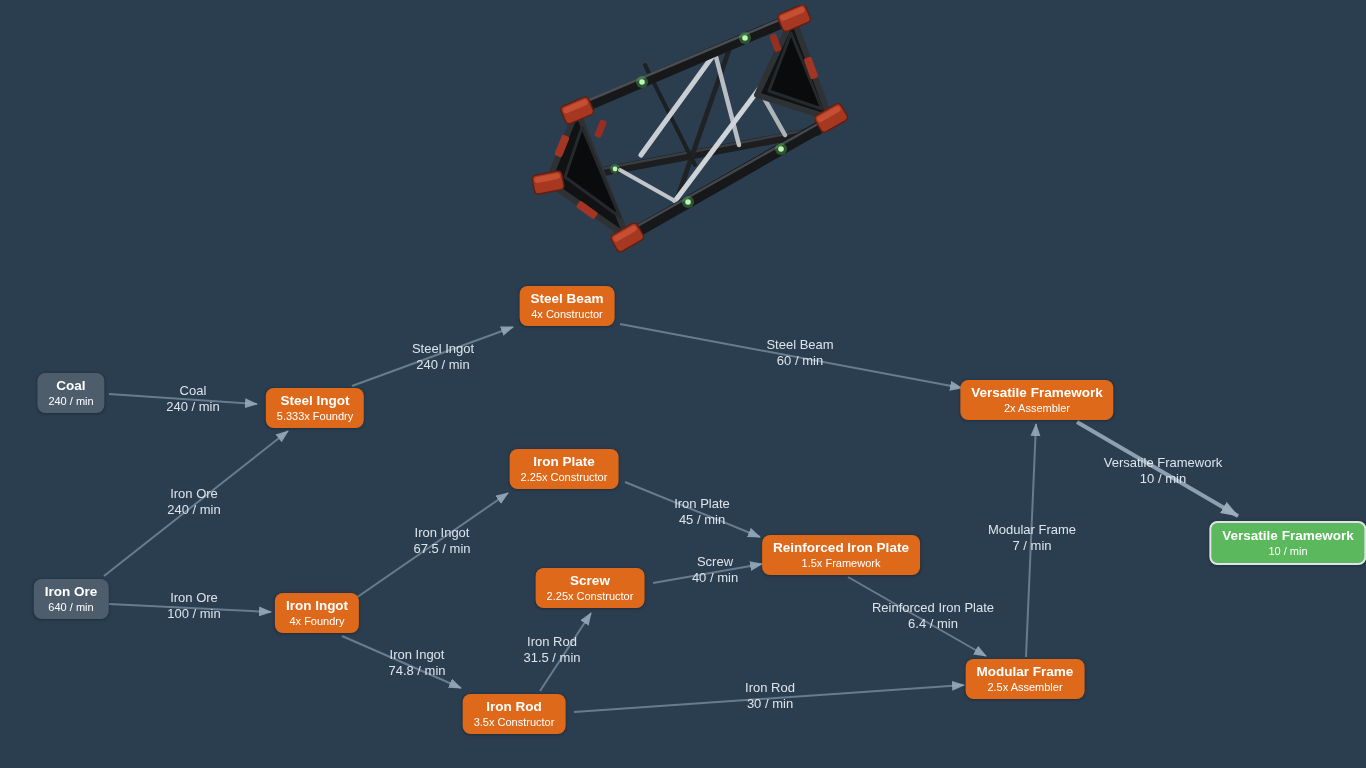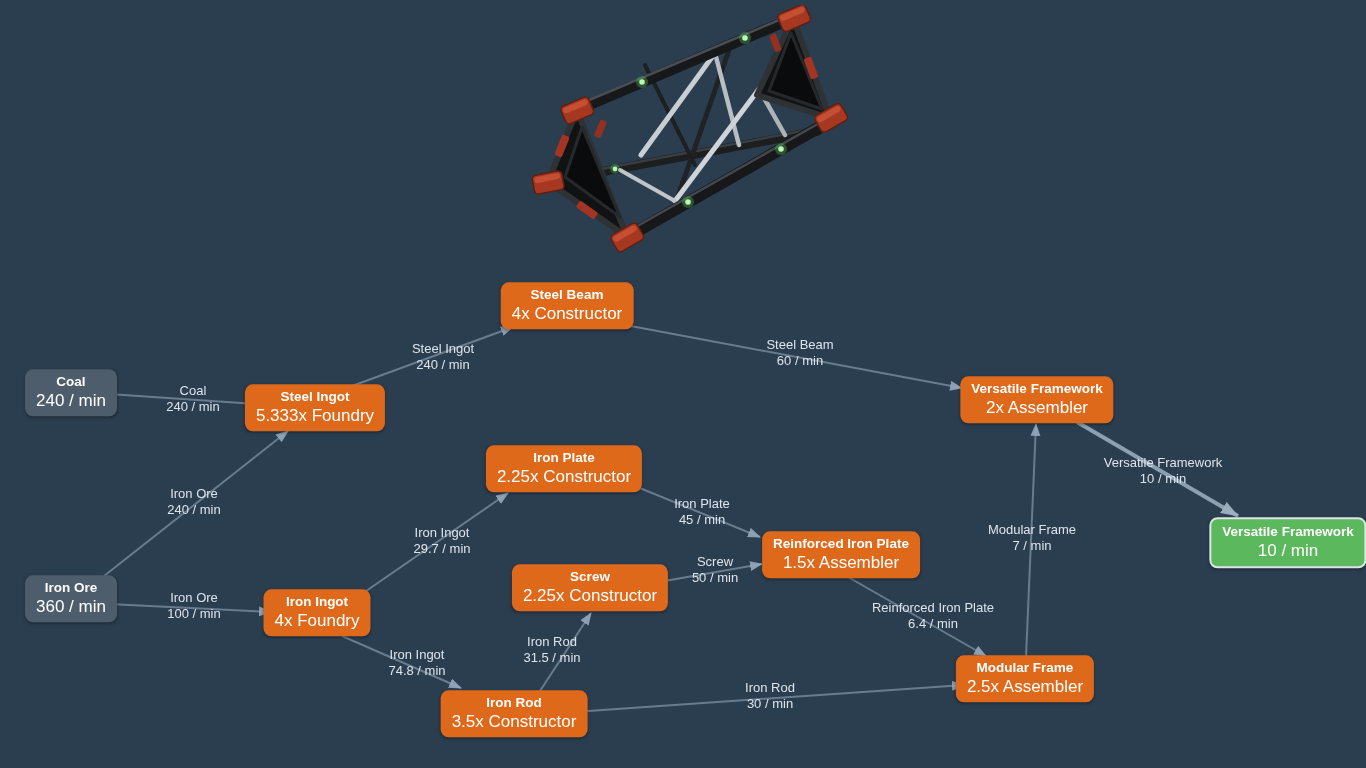--- a/index.html
+++ b/index.html
@@ -11,21 +11,21 @@
   #graph{position:absolute;inset:0;width:1366px;height:768px}
   #edges{position:absolute;left:0;top:0;width:1366px;height:768px}
   .edge{stroke:var(--edge,#a6b9c9);stroke-opacity:.5;stroke-width:2}
   .edge.thick{stroke-width:4;stroke-opacity:.8}
   .node{
     position:absolute;transform:translate(-50%,-50%);
     border-radius:8px;padding:5px 11px;text-align:center;color:#fff;
     white-space:nowrap;box-shadow:0 1px 3px rgba(0,0,0,.3);z-index:3;
   }
   .node .title{font-size:13.5px;font-weight:bold;line-height:1.25}
-  .node .subtitle{font-size:17px;line-height:1.2}
+  .node .subtitle{font-size:11px;line-height:1.2}
   .node.resource{background:var(--resource,#4e5d6c)}
   .node.recipe{background:var(--recipe,#df691a)}
   .node.output{background:var(--output,#5cb85c);border:2.5px solid var(--outputBorder,#dde3e8)}
   .edge-label{
     position:absolute;transform:translate(-50%,-50%);text-align:center;
     color:var(--labelText,#dce4eb);font-size:13px;line-height:1.2;
     white-space:nowrap;z-index:2;
   }
   #hero{position:absolute;left:525px;top:5px;width:330px;height:250px;z-index:1}
 </style>
@@ -137,61 +137,61 @@
     <div class="edge-label" style="left: 443px; top: 357px;">
       <div>Steel Ingot</div>
       <div>240 / min</div>
     </div>
     <div class="edge-label" style="left: 800px; top: 353px;">
       <div>Steel Beam</div>
       <div>60 / min</div>
     </div>
     <div class="edge-label" style="left: 442px; top: 541px;">
       <div>Iron Ingot</div>
-      <div>29.7 / min</div>
+      <div>67.5 / min</div>
     </div>
     <div class="edge-label" style="left: 417px; top: 663px;">
       <div>Iron Ingot</div>
       <div>74.8 / min</div>
     </div>
     <div class="edge-label" style="left: 552px; top: 650px;">
       <div>Iron Rod</div>
       <div>31.5 / min</div>
     </div>
     <div class="edge-label" style="left: 770px; top: 696px;">
       <div>Iron Rod</div>
       <div>30 / min</div>
     </div>
     <div class="edge-label" style="left: 702px; top: 512px;">
       <div>Iron Plate</div>
       <div>45 / min</div>
     </div>
     <div class="edge-label" style="left: 715px; top: 570px;">
       <div>Screw</div>
-      <div>50 / min</div>
+      <div>40 / min</div>
     </div>
     <div class="edge-label" style="left: 933px; top: 616px;">
       <div>Reinforced Iron Plate</div>
       <div>6.4 / min</div>
     </div>
     <div class="edge-label" style="left: 1032px; top: 538px;">
       <div>Modular Frame</div>
       <div>7 / min</div>
     </div>
     <div class="edge-label" style="left: 1163px; top: 471px;">
       <div>Versatile Framework</div>
       <div>10 / min</div>
     </div>
     <div class="node resource" style="left: 71px; top: 393px;">
       <div class="title">Coal</div>
       <div class="subtitle">240 / min</div>
     </div>
     <div class="node resource" style="left: 71px; top: 599px;">
       <div class="title">Iron Ore</div>
-      <div class="subtitle">360 / min</div>
+      <div class="subtitle">640 / min</div>
     </div>
     <div class="node recipe" style="left: 315px; top: 408px;">
       <div class="title">Steel Ingot</div>
       <div class="subtitle">5.333x Foundry</div>
     </div>
     <div class="node recipe" style="left: 567px; top: 306px;">
       <div class="title">Steel Beam</div>
       <div class="subtitle">4x Constructor</div>
     </div>
     <div class="node recipe" style="left: 564px; top: 469px;">
@@ -205,21 +205,21 @@
     <div class="node recipe" style="left: 317px; top: 613px;">
       <div class="title">Iron Ingot</div>
       <div class="subtitle">4x Foundry</div>
     </div>
     <div class="node recipe" style="left: 514px; top: 714px;">
       <div class="title">Iron Rod</div>
       <div class="subtitle">3.5x Constructor</div>
     </div>
     <div class="node recipe" style="left: 841px; top: 555px;">
       <div class="title">Reinforced Iron Plate</div>
-      <div class="subtitle">1.5x Assembler</div>
+      <div class="subtitle">1.5x Framework</div>
     </div>
     <div class="node recipe" style="left: 1025px; top: 679px;">
       <div class="title">Modular Frame</div>
       <div class="subtitle">2.5x Assembler</div>
     </div>
     <div class="node recipe" style="left: 1037px; top: 400px;">
       <div class="title">Versatile Framework</div>
       <div class="subtitle">2x Assembler</div>
     </div>
     <div class="node output" style="left: 1288px; top: 543px;">

